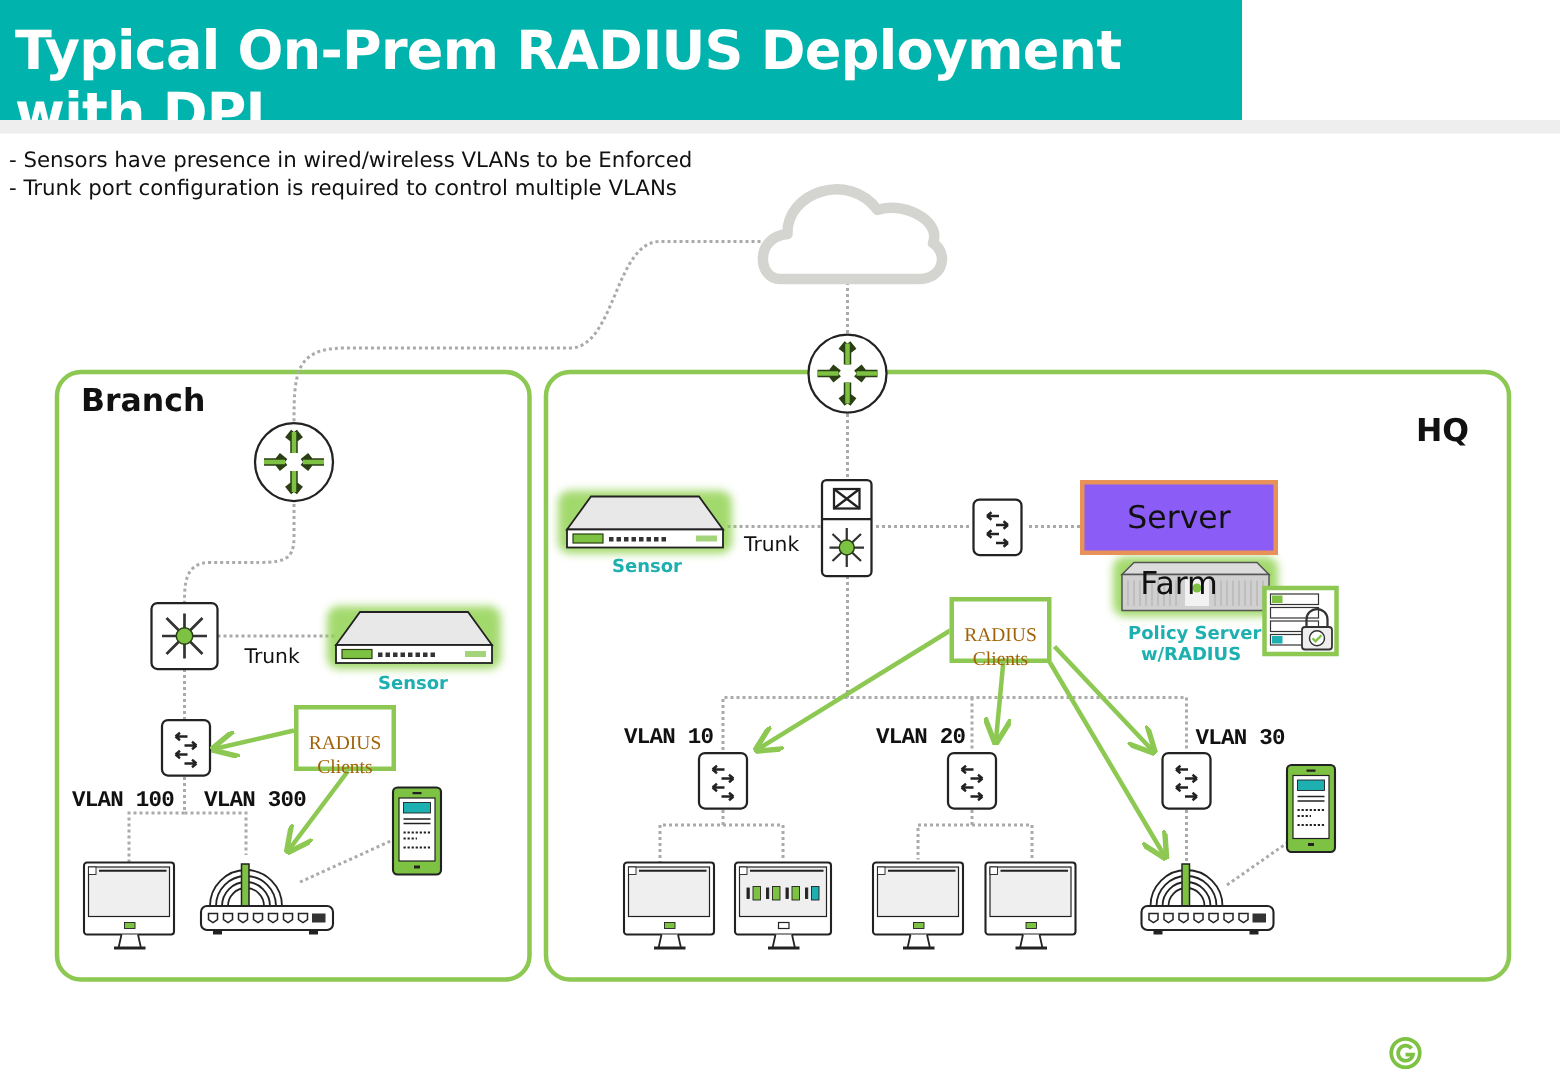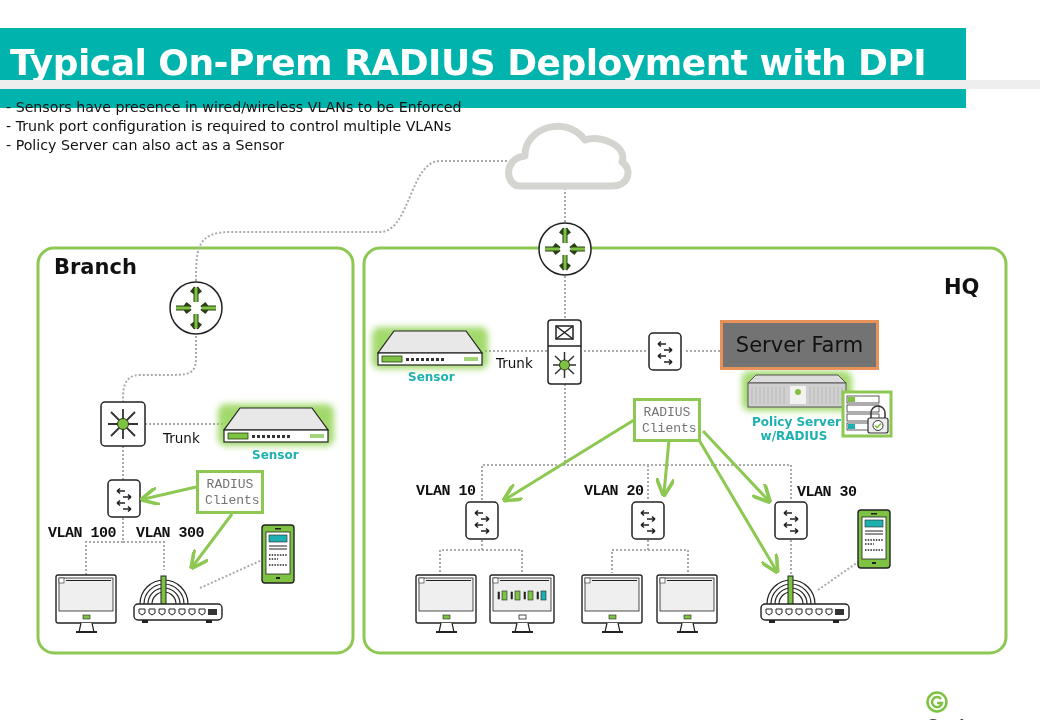--- a/index.html
+++ b/index.html
@@ -1,44 +1,43 @@
 <!DOCTYPE html>
 <html><head>
 <meta charset="utf-8">
 <style>
   html,body{margin:0;padding:0;}
   body{width:1040px;height:720px;position:relative;overflow:hidden;background:#ffffff;font-family:"DejaVu Sans",sans-serif;}
-  .header{position:absolute;left:0;top:0;width:966px;height:80px;background:#00b3ac;margin-top:28px;}
+  .header{position:absolute;left:0;top:0;width:828px;height:80px;background:#00b3ac;}
   .header h1{margin:0;position:absolute;left:10px;top:14px;color:#fff;font-family:"DejaVu Sans",sans-serif;font-weight:bold;font-size:36px;letter-spacing:-0.5px;}
   .subbar{position:absolute;left:0;top:80px;width:1040px;height:9px;background:#eeeeee;}
   .bullets{position:absolute;left:6px;top:98px;margin:0;padding:0;list-style:none;font-family:"DejaVu Sans",sans-serif;font-size:14.2px;line-height:19.2px;color:#111;}
   .bullets li{white-space:nowrap;}
   svg.diagram{position:absolute;left:0;top:0;}
   .lbl{position:absolute;font-family:"Liberation Sans",sans-serif;white-space:nowrap;}
   .site{font-weight:bold;font-size:21px;color:#111;font-family:"DejaVu Sans",sans-serif;}
   .vlan{font-weight:bold;font-size:15px;color:#111;font-family:Liberation Mono, monospace;letter-spacing:-0.5px;}
   .trunk{font-size:13.5px;color:#111;font-family:"DejaVu Sans",sans-serif;}
   .teal{color:#1eb0b0;font-size:12px;font-weight:bold;text-align:center;font-family:"DejaVu Sans",sans-serif;line-height:14px;}
-  .rc{position:absolute;border:3px solid #8cc852;background:#fff;font-family:Liberation Mono, monospace;font-size:13px;line-height:16px;text-align:center;color:#737373;padding:4px 6px;box-sizing:border-box;}
-  .farm{position:absolute;left:720px;top:320px;width:159px;height:50px;border:3px solid #e8925a;box-sizing:border-box;background:#737373;font-family:"DejaVu Sans",sans-serif;font-size:21px;line-height:44px;text-align:center;color:#111;}
+  .rc{position:absolute;border:3px solid #8cc852;background:#fff;font-family:Liberation Serif, serif;font-size:13px;line-height:16px;text-align:center;color:#a16207;padding:14px 6px;box-sizing:border-box;}
+  .farm{position:absolute;left:720px;top:320px;width:132px;height:50px;border:3px solid #e8925a;box-sizing:border-box;background:#8b5cf6;font-family:"DejaVu Sans",sans-serif;font-size:21px;line-height:44px;text-align:center;color:#111;}
   .logo{position:absolute;left:926px;top:691px;display:flex;align-items:flex-start;gap:4px;flex-direction:column;}
   .logo-text{font-family:"DejaVu Sans",sans-serif;font-weight:bold;font-size:15px;color:#444;}
 </style>
 </head>
 <body>
 
 <div class="header">
   <h1>Typical On-Prem RADIUS Deployment with DPI</h1>
 </div>
 <div class="subbar"></div>
 
 <ul class="bullets">
   <li>- Sensors have presence in wired/wireless VLANs to be Enforced</li>
   <li>- Trunk port configuration is required to control multiple VLANs</li>
-  <li>- Policy Server can also act as a Sensor</li>
 </ul>
 
 <svg class="diagram" width="1040" height="720" viewBox="0 0 1040 720">
   <defs>
     <marker id="arr" viewBox="0 0 10 10" refX="8" refY="5" markerWidth="6" markerHeight="6" orient="auto">
       <path d="M0,0 L10,5 L0,10" fill="none" stroke="#8cc852" stroke-width="2"></path>
     </marker>
     <filter id="glow" x="-20%" y="-40%" width="140%" height="180%">
       <feGaussianBlur stdDeviation="3"></feGaussianBlur>
     </filter>

